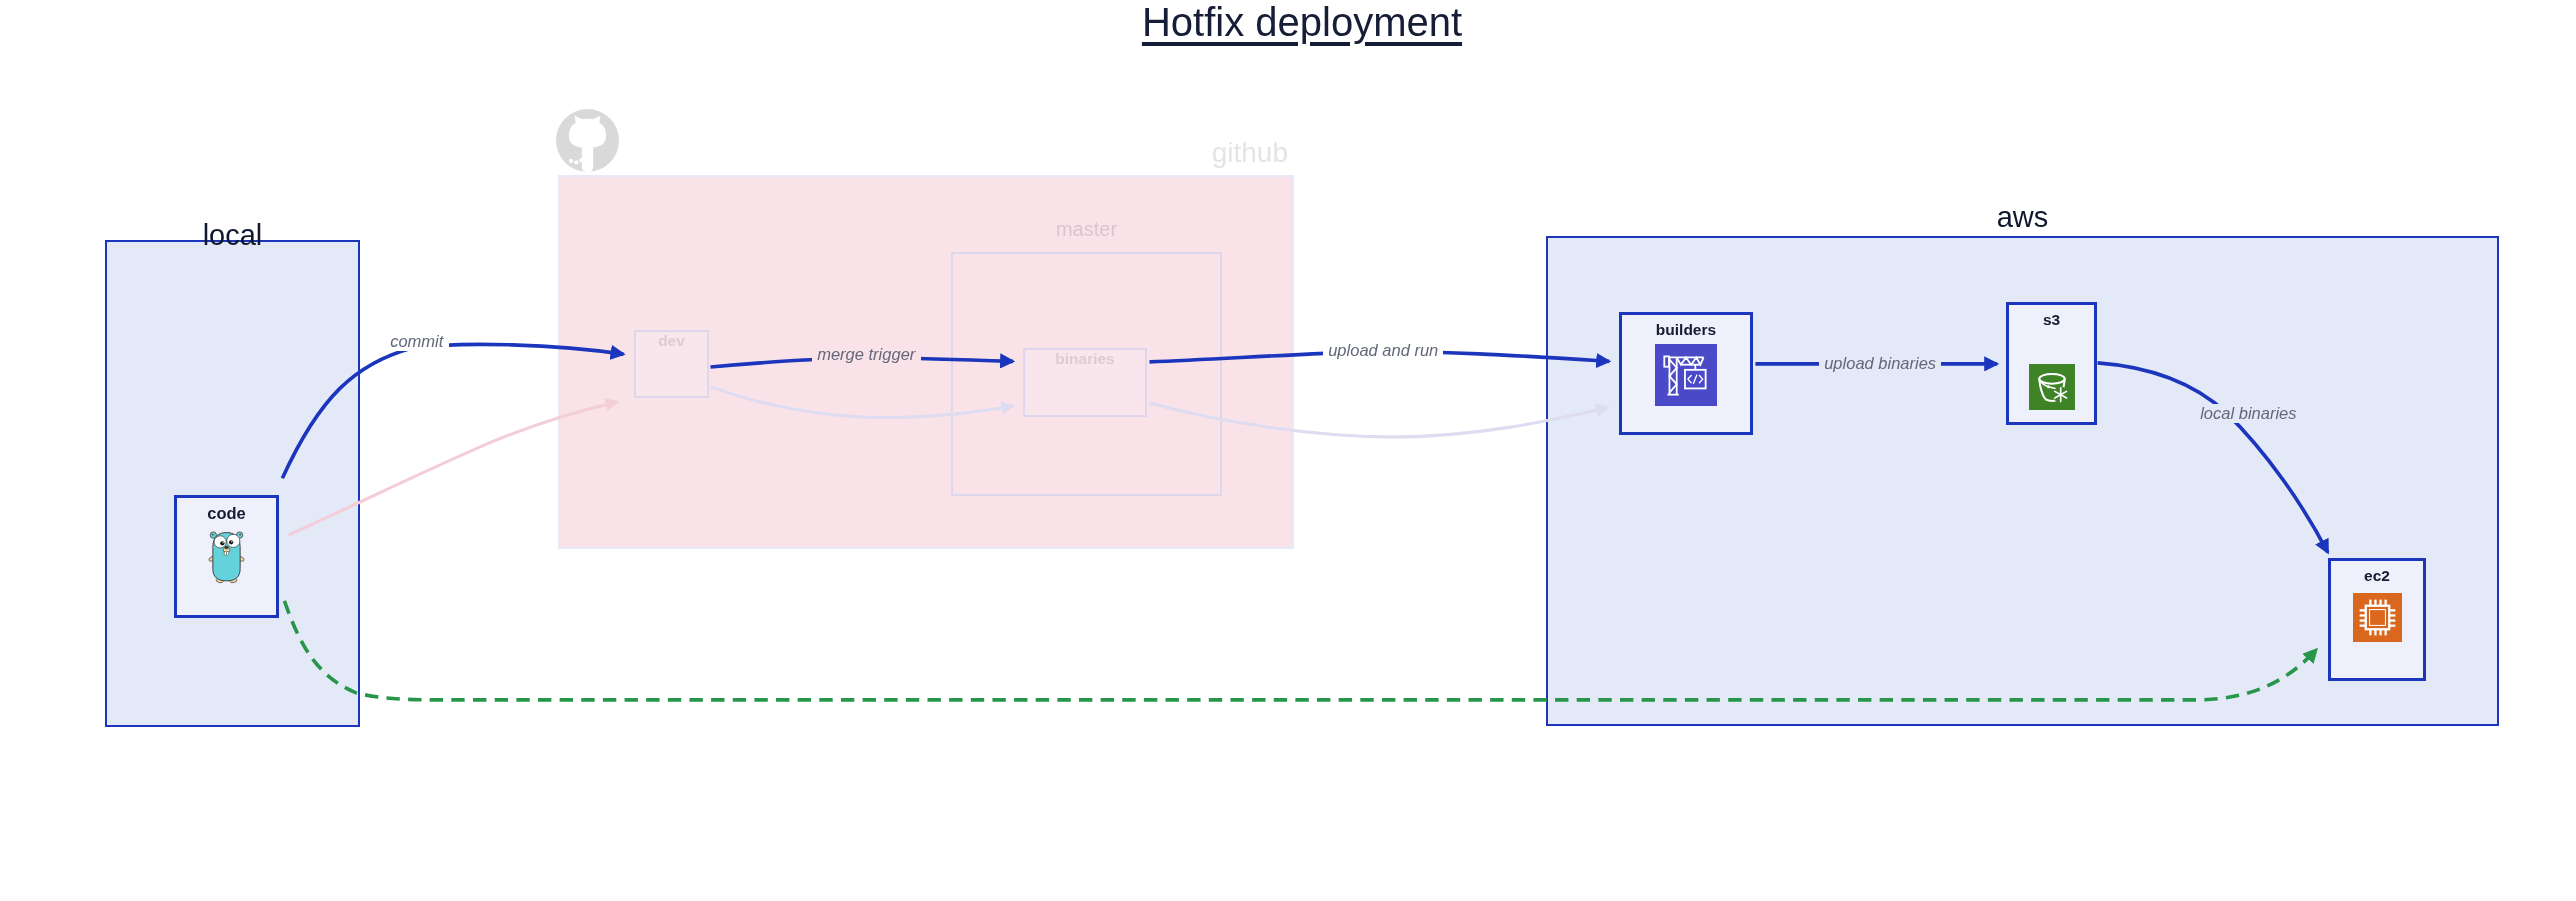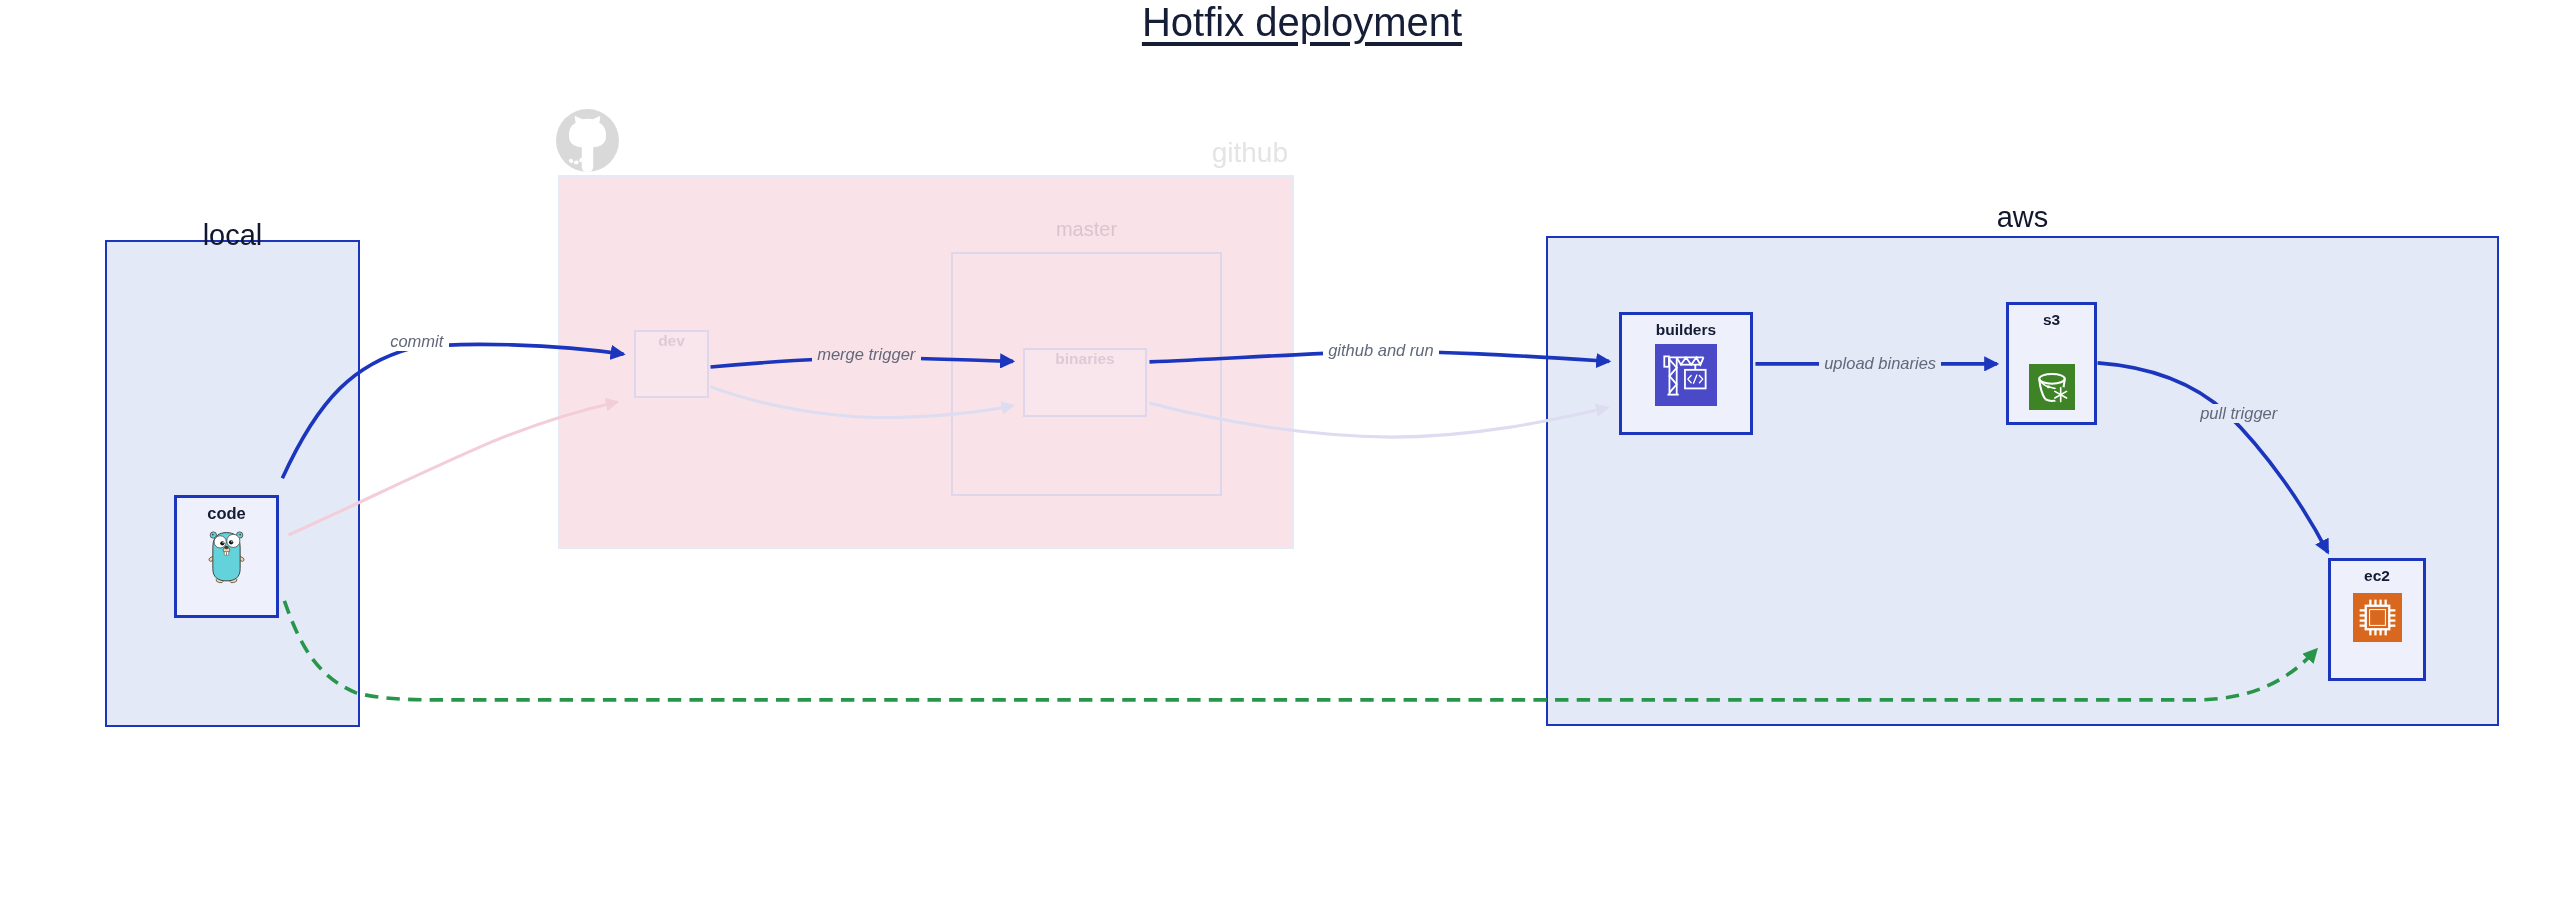--- a/index.html
+++ b/index.html
@@ -242,20 +242,20 @@
     <path d="M1379 712 C1490 702 1600 694 1700 694 C1790 695 1880 698 1966 701" stroke="#1b36bd" stroke-width="7" fill="none" marker-end="url(#m-blue)"></path>
     <path d="M2231 702 C2380 696 2520 686 2650 683 C2800 680 2950 690 3123 701" stroke="#1b36bd" stroke-width="7" fill="none" marker-end="url(#m-blue)"></path>
     <path d="M3407 706 L3876 706" stroke="#1b36bd" stroke-width="7" fill="none" marker-end="url(#m-blue)"></path>
     <path d="M4071 704 C4180 712 4260 745 4320 800 C4400 878 4470 980 4518 1072" stroke="#1b36bd" stroke-width="7" fill="none" marker-end="url(#m-blue)"></path>
 
     <path d="M552 1166 C582 1252 615 1312 690 1344 C750 1360 820 1358 920 1358 L4270 1358 C4370 1356 4440 1322 4496 1260" stroke="#27964a" stroke-width="7" fill="none" stroke-dasharray="26 16" marker-end="url(#m-green)"></path>
   </svg>
 
   <div class="edge-label bg-white" style="left:385px; top:332px;">commit</div>
   <div class="edge-label bg-pink" style="left:812px; top:345px;">merge trigger</div>
-  <div class="edge-label bg-white" style="left:1323px; top:341px;">github and run</div>
+  <div class="edge-label bg-white" style="left:1323px; top:341px;">upload and run</div>
   <div class="edge-label bg-blue" style="left:1819px; top:354px;">upload binaries</div>
-  <div class="edge-label bg-blue" style="left:2195px; top:404px;">pull trigger</div>
+  <div class="edge-label bg-blue" style="left:2195px; top:404px;">local binaries</div>
 
   <div class="diagram-title">Hotfix deployment</div>
 
 </div>
 
 
 </body></html>

